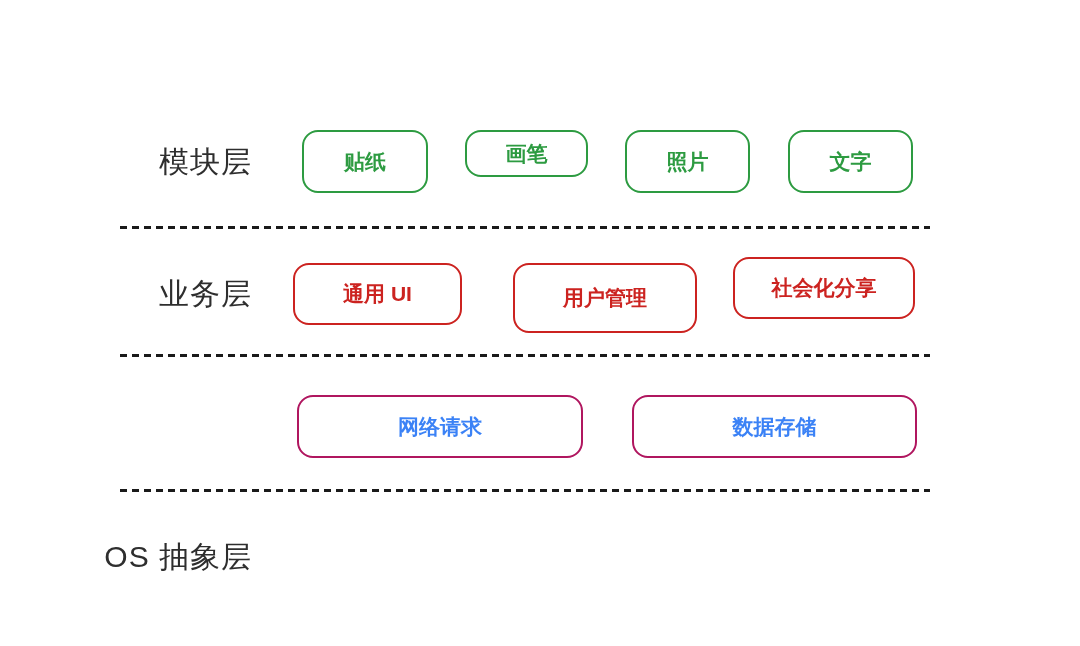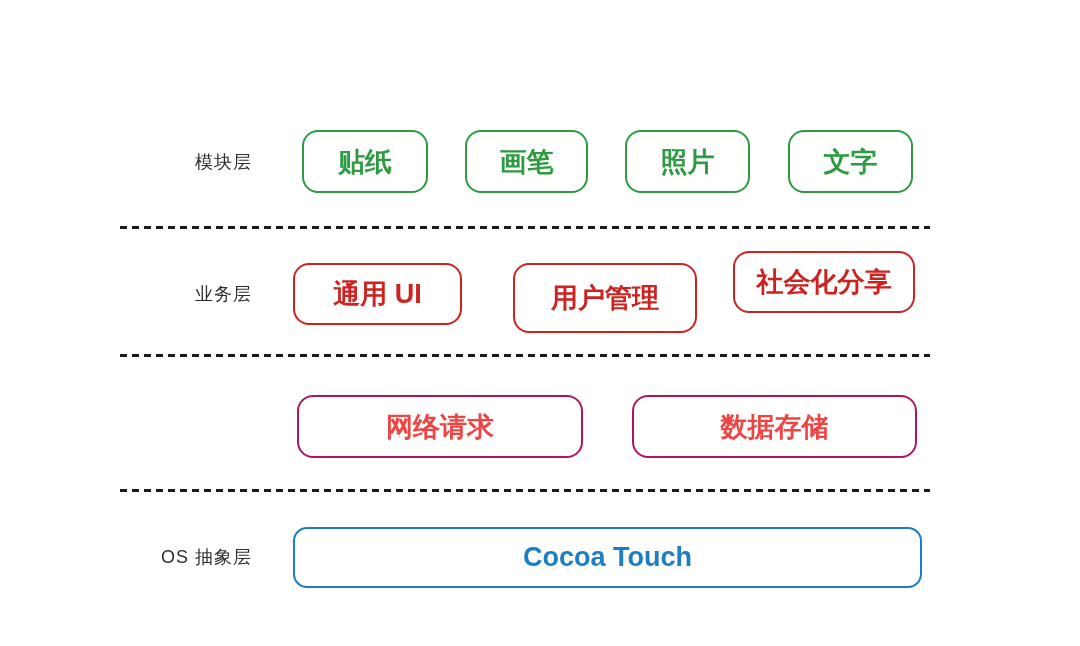--- a/index.html
+++ b/index.html
@@ -15,90 +15,87 @@
     background: #ffffff;
     overflow: hidden;
   }
   .layer-label {
     position: absolute;
     left: 30px;
     width: 222px;
     height: 32px;
     line-height: 32px;
     text-align: right;
-    font-size: 18px;
+    font-size: 30px;
     color: #2e2e2e;
     letter-spacing: 1px;
     white-space: nowrap;
   }
   .box {
     position: absolute;
     box-sizing: border-box;
     display: flex;
     align-items: center;
     justify-content: center;
     border-radius: 16px;
     background: #ffffff;
     font-weight: bold;
-    font-size: 27px;
+    font-size: 21px;
     white-space: nowrap;
   }
   .box.green   { border: 2.5px solid #2d9b41; color: #2d9b41; }
   .box.red     { border: 2.5px solid #cc2320; color: #cc2320; }
-  .box.magenta { border: 2.5px solid #b0165f; color: #ef4444; }
+  .box.magenta { border: 2.5px solid #b0165f; color: #3b82f6; }
   .box.blue    { border: 2.5px solid #1c7ec4; color: #1c7ec4; border-radius: 14px; }
   .divider {
     position: absolute;
     left: 120px;
     width: 810px;
     height: 3px;
     background: repeating-linear-gradient(90deg, #1a1a1a 0 7px, transparent 7px 12px);
   }
 </style>
 </head>
 <body>
 
 <div class="canvas">
 
   <div class="layer-label" style="top:146px">模块层</div>
   <div class="box green" style="left:302px;top:130px;width:126px;height:63px">
     <span>贴纸</span>
   </div>
-  <div class="box green" style="left:465px;top:130px;width:123px;height:63px">
+  <div class="box green" style="left:465px;top:130px;width:123px;height:47px">
     <span>画笔</span>
   </div>
   <div class="box green" style="left:625px;top:130px;width:125px;height:63px">
     <span>照片</span>
   </div>
   <div class="box green" style="left:788px;top:130px;width:125px;height:63px">
     <span>文字</span>
   </div>
 
   <div class="divider" style="top:226px"></div>
 
   <div class="layer-label" style="top:278px">业务层</div>
   <div class="box red" style="left:293px;top:263px;width:169px;height:62px">
     <span>通用 UI</span>
   </div>
   <div class="box red" style="left:513px;top:263px;width:184px;height:70px">
     <span>用户管理</span>
   </div>
-  <div class="box red" style="left:733px;top:251px;width:182px;height:62px">
+  <div class="box red" style="left:733px;top:257px;width:182px;height:62px">
     <span>社会化分享</span>
   </div>
 
   <div class="divider" style="top:354px"></div>
 
   <div class="box magenta" style="left:297px;top:395px;width:286px;height:63px">
     <span>网络请求</span>
   </div>
   <div class="box magenta" style="left:632px;top:395px;width:285px;height:63px">
     <span>数据存储</span>
   </div>
 
   <div class="divider" style="top:489px"></div>
 
   <div class="layer-label" style="top:541px">OS 抽象层</div>
-  <div class="box blue" style="left:293px;top:527px;width:629px;height:61px">
-    <span>Cocoa Touch</span>
-  </div>
 
 </div>
 
 </body></html>

